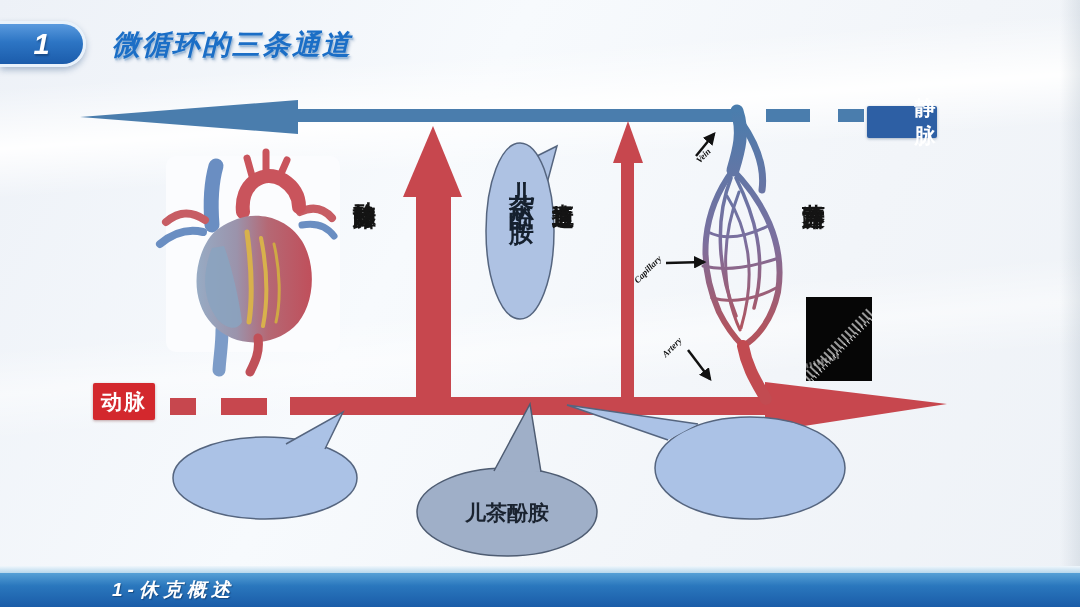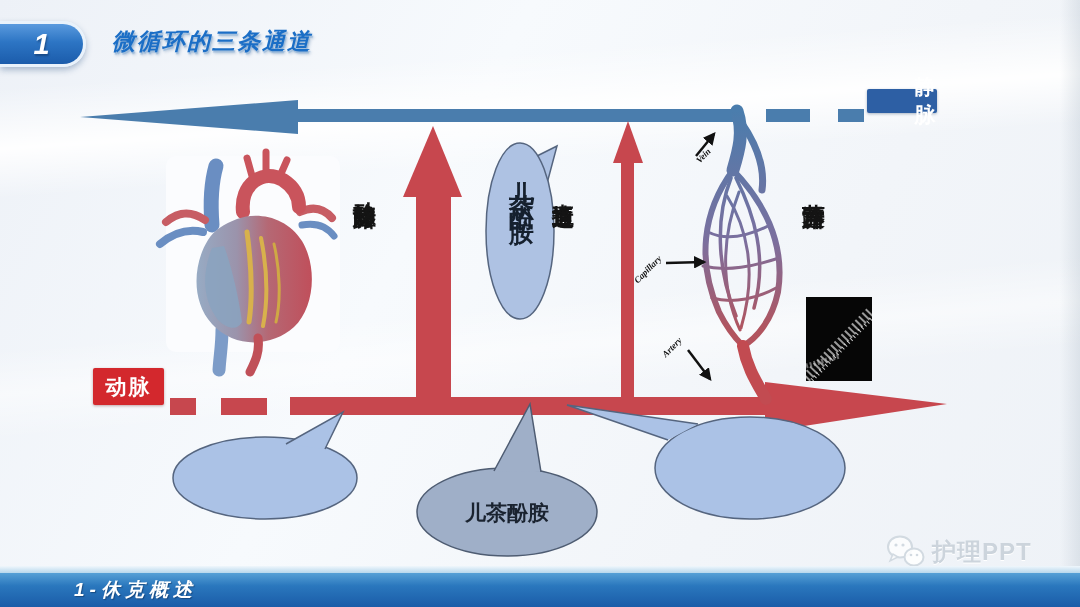--- a/index.html
+++ b/index.html
@@ -34,33 +34,33 @@
     background:linear-gradient(#5a9ade 0%, #2d75c4 45%, #1b5cab 100%);
     border:3px solid #e9f2fb; border-left:none;
     border-radius:0 24px 24px 0;
     box-shadow:0 3px 6px rgba(40,80,130,0.35);
     display:flex; align-items:center; justify-content:center;
     color:#ffffff; font-size:29px; font-weight:900; font-style:italic;
     text-shadow:1px 2px 2px rgba(10,40,80,0.45);
   }
   .page-title {
     position:absolute; left:112px; top:26px;
-    font-size:23px; font-weight:900; font-style:italic; letter-spacing:2px;
+    font-size:28px; font-weight:900; font-style:italic; letter-spacing:2px;
     color:#1b6ec6;
     text-shadow:1px 2px 1px rgba(130,170,210,0.65), 2px 3px 3px rgba(25,70,130,0.25);
   }
 
   
   .flow-box {
     position:absolute; display:flex; align-items:center; justify-content:center;
     color:#ffffff; font-weight:bold; font-size:21px; letter-spacing:2px;
     border-radius:2px;
   }
-  .vein-box   { left:867px; top:89px;  width:70px; height:24px; background:#2d5fa4; box-shadow:0 1px 3px rgba(20,50,90,.35);padding-left:48px; }
-  .artery-box { left:93px;  top:368px; width:71px; height:37px; background:#d3282d; box-shadow:0 1px 3px rgba(90,10,10,.35); }
+  .vein-box   { left:867px; top:106px;  width:70px; height:32px; background:#2d5fa4; box-shadow:0 1px 3px rgba(20,50,90,.35);padding-left:48px; }
+  .artery-box { left:93px;  top:383px; width:62px; height:37px; background:#d3282d; box-shadow:0 1px 3px rgba(90,10,10,.35); }
 
   
   .vlabel {
     position:absolute; writing-mode:vertical-rl; text-orientation:upright;
     color:#141414; font-weight:600; letter-spacing:1px;
   }
   .vlabel.shunt    { left:350px; top:184px; font-size:23px; }
   .vlabel.direct   { left:548px; top:186px; font-size:22px; }
   .vlabel.nutrient { left:799px; top:185px; font-size:23px; }
 
@@ -92,21 +92,21 @@
   .footer-strip {
     position:absolute; left:0; bottom:34px; width:100%; height:7px;
     background:linear-gradient(#f0f7fc, #b6d7ec);
   }
   .footer-bar {
     position:absolute; left:0; bottom:0; width:100%; height:34px;
     background:linear-gradient(#55a0d6 0%, #2a77bd 38%, #1a5ca8 100%);
     display:flex; align-items:center;
   }
   .footer-text {
-    margin-left:74px; color:#ffffff; font-size:19px; font-weight:900; font-style:italic;
+    margin-left:112px; color:#ffffff; font-size:19px; font-weight:900; font-style:italic;
     letter-spacing:5px; text-shadow:1px 1px 1px rgba(10,40,80,0.5);
   }
 
   .watermark {
     position:absolute; left:886px; top:534px; display:flex; align-items:center; gap:6px;
   }
   .watermark .wm-text {
     font-size:24px; font-weight:bold; color:#ccd4dc; letter-spacing:1px;
     text-shadow:0 1px 0 #ffffff;
   }
@@ -247,31 +247,19 @@
   <div class="vlabel nutrient">营养通路</div>
 
   <div class="balloon-text">儿茶酚胺</div>
 
   <span class="micro-label vein">Vein</span>
   <span class="micro-label capillary">Capillary</span>
   <span class="micro-label artery">Artery</span>
 
   <div class="bubble-text b2">儿茶酚胺</div>
 
-  <div class="watermark">
-    <svg width="40" height="36" viewBox="0 0 40 36">
-      <ellipse cx="14" cy="13" rx="12" ry="10.5" fill="rgba(255,255,255,0.75)" stroke="#d2dae1" stroke-width="2"></ellipse>
-      <polygon points="7,20 4,27 12,23" fill="rgba(255,255,255,0.75)" stroke="#d2dae1" stroke-width="1.5"></polygon>
-      <circle cx="10" cy="11" r="1.6" fill="#d2dae1"></circle>
-      <circle cx="17" cy="11" r="1.6" fill="#d2dae1"></circle>
-      <ellipse cx="28" cy="23" rx="9.5" ry="8.5" fill="rgba(255,255,255,0.85)" stroke="#d2dae1" stroke-width="2"></ellipse>
-      <circle cx="25" cy="21" r="1.3" fill="#d2dae1"></circle>
-      <circle cx="31" cy="21" r="1.3" fill="#d2dae1"></circle>
-    </svg>
-    <span class="wm-text">护理PPT</span>
-  </div>
 
   <div class="footer-strip"></div>
   <div class="footer-bar">
     <span class="footer-text">1-休克概述</span>
   </div>
 
 </div>
 
 </body></html>

